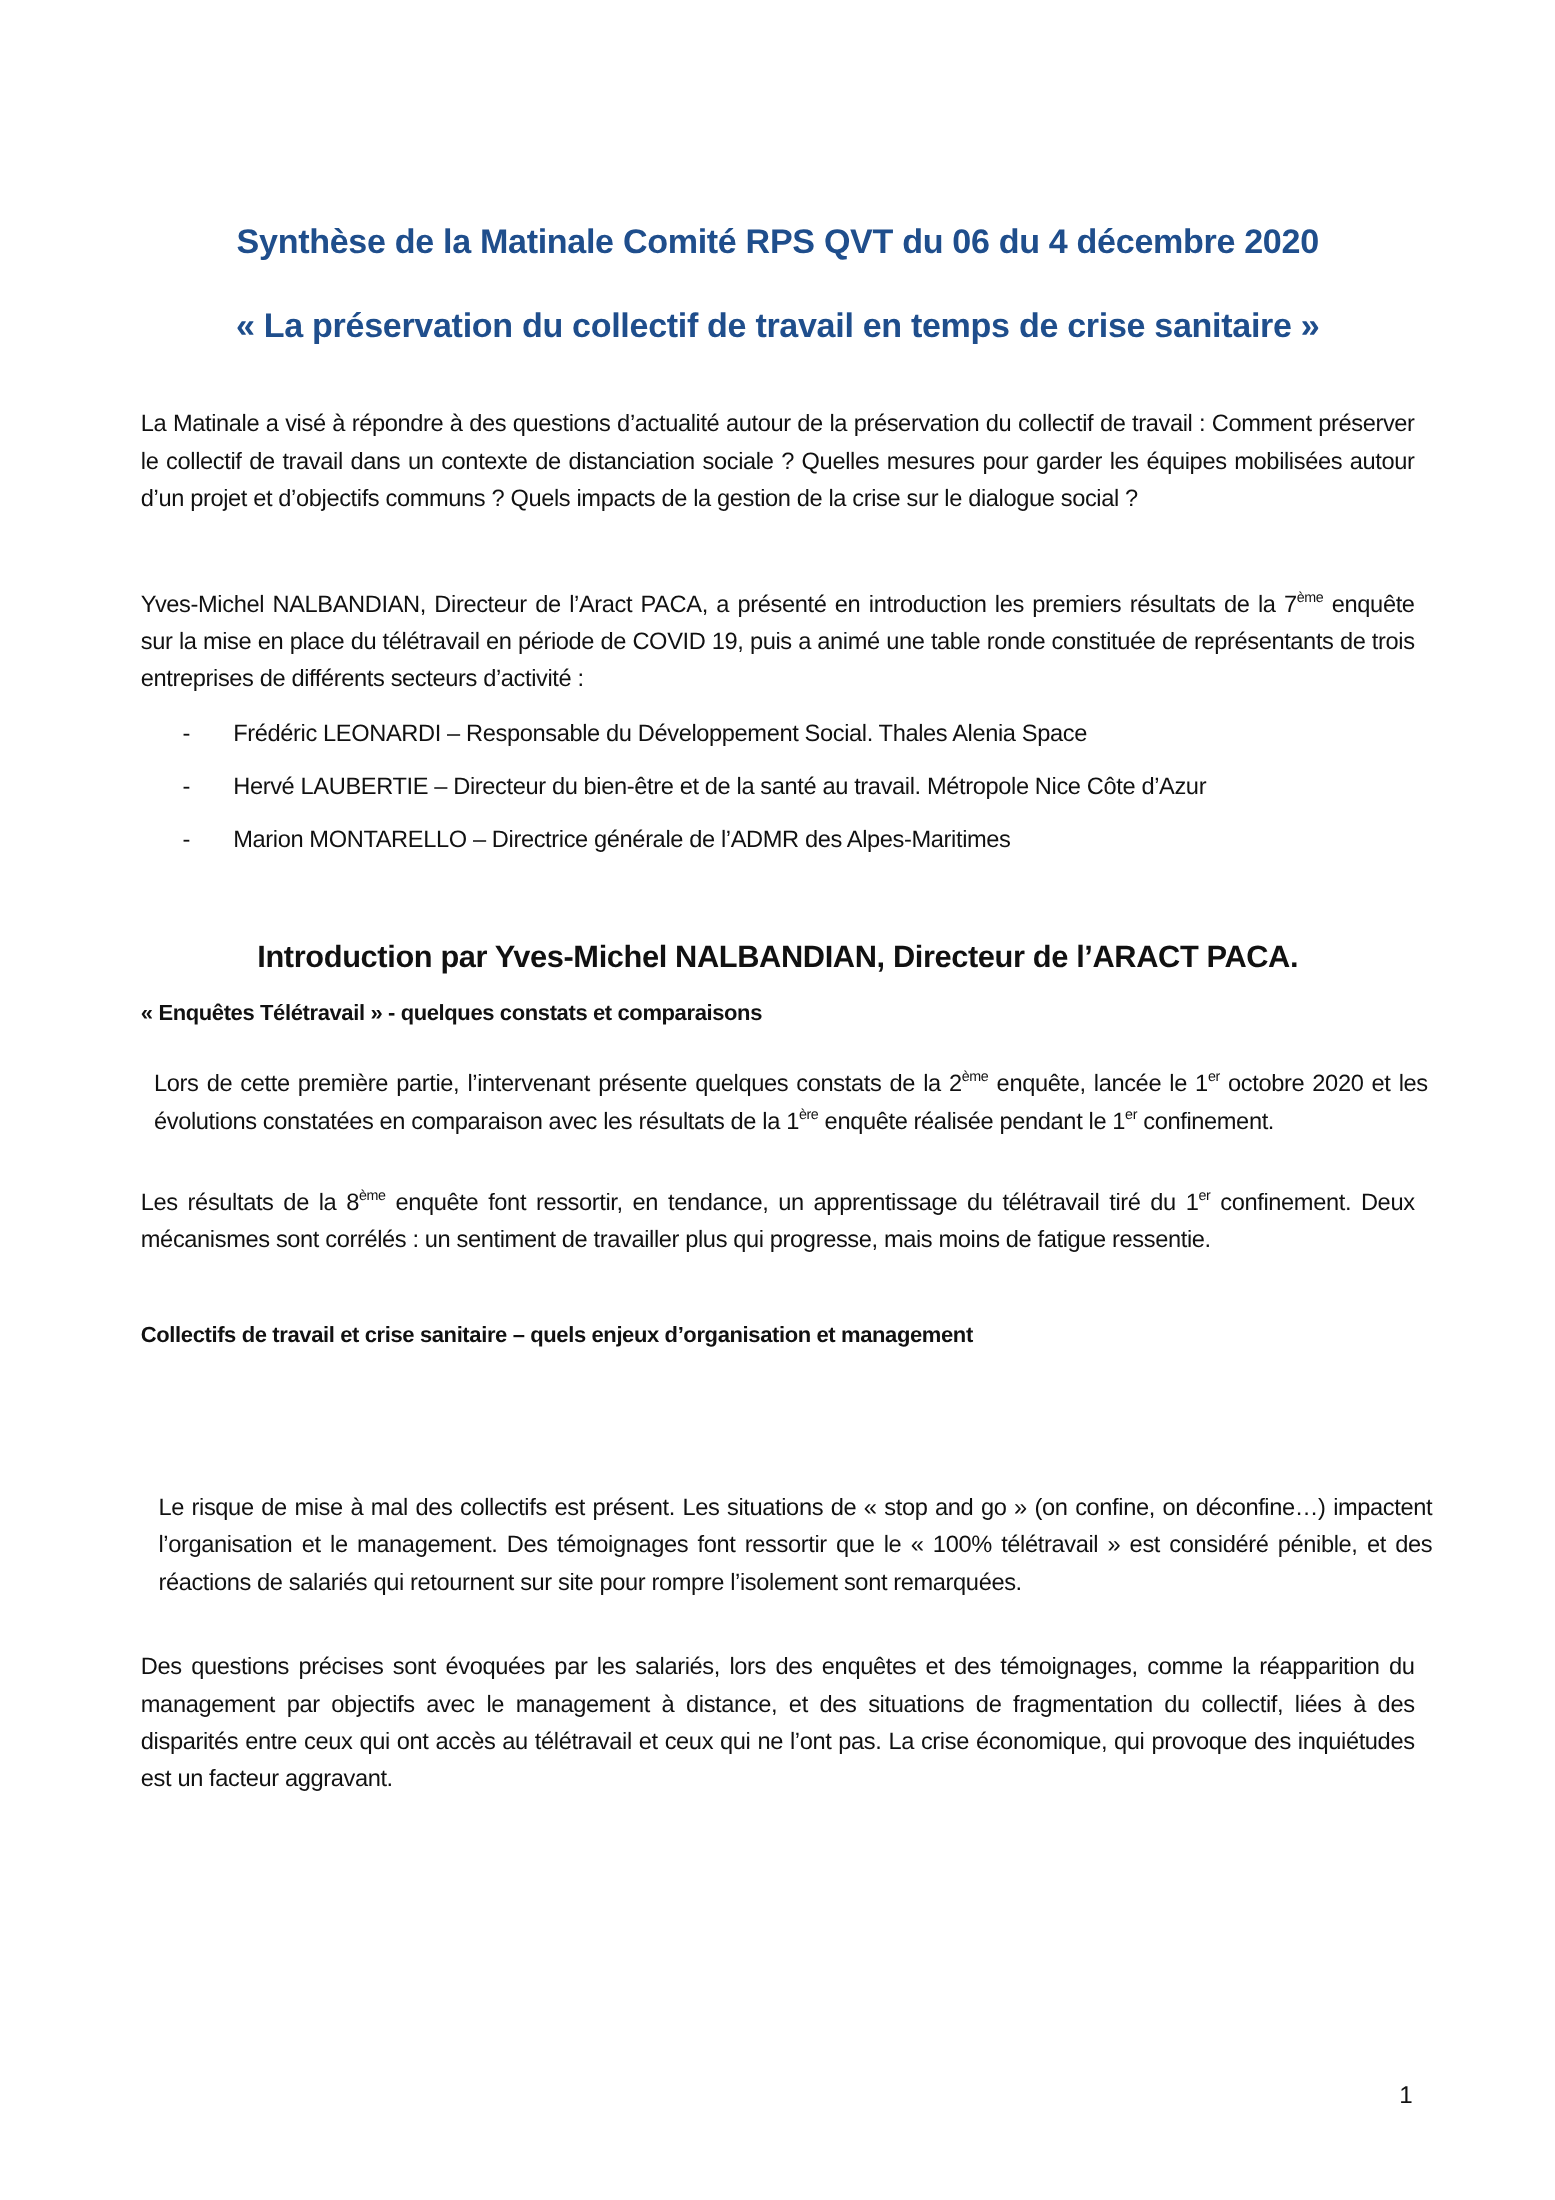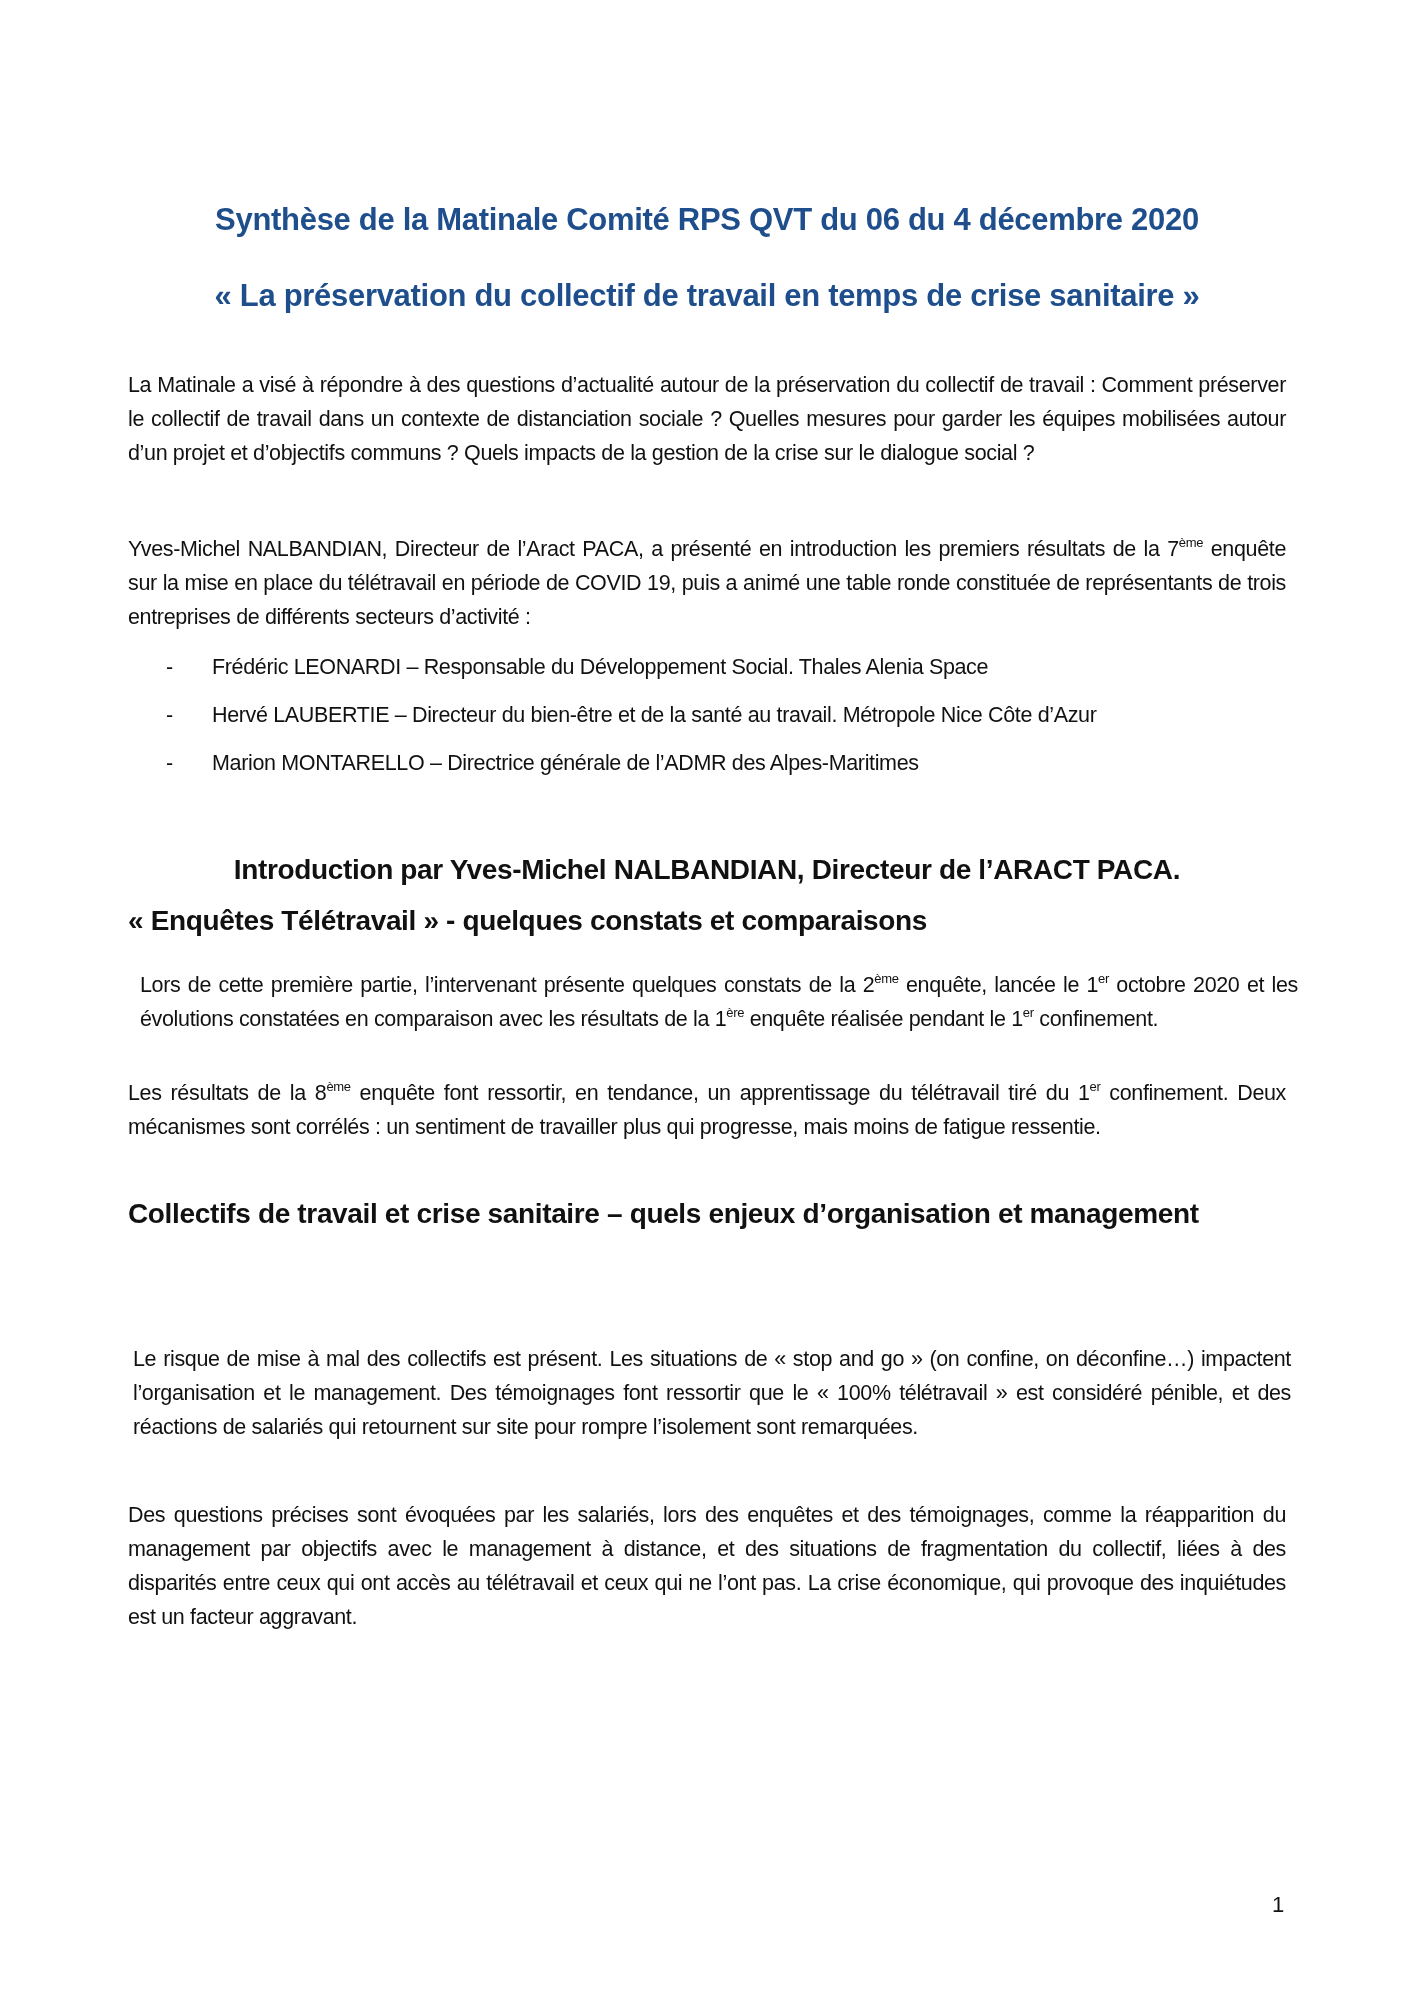--- a/index.html
+++ b/index.html
@@ -26,21 +26,21 @@
       position: relative; height: 48px; font-size: 21.5px; line-height: 34px;
       letter-spacing: -0.35px;
     }
     .bullets .dash { position: absolute; left: 38px; top: 0; }
     .bullets .txt { position: absolute; left: 84px; top: 0; white-space: nowrap; }
     .heading-center {
       position: absolute; left: 0; width: 1414px; text-align: center; top: 853px;
       font-weight: bold; font-size: 28px; line-height: 34px; letter-spacing: -0.35px;
     }
     .heading {
-      position: absolute; left: 128px; font-weight: bold; font-size: 28px;
+      position: absolute; left: 128px; font-weight: bold; font-size: 20px;
       line-height: 34px; letter-spacing: -0.35px; white-space: nowrap;
     }
     .page-number {
       position: absolute; left: 1272px; top: 1892px; font-size: 22px;
       font-family: "Liberation Sans", sans-serif;
     }
   </style>
 </head>
 <body>
 
@@ -72,19 +72,19 @@
 
   <div class="heading" style="top:904px;">« Enquêtes Télétravail » - quelques constats et comparaisons</div>
 
   <p class="para" style="top:956px; margin:12px;"><span>Lors de cette première partie, l’intervenant présente quelques constats de la 2</span><sup>ème</sup><span> enquête, lancée le 1</span><sup>er</sup><span> octobre 2020 et les évolutions constatées en comparaison avec les résultats de la 1</span><sup>ère</sup><span> enquête réalisée pendant le 1</span><sup>er</sup><span> confinement.</span></p>
 
   <p class="para" style="top:1076px; margin:0;"><span>Les résultats de la 8</span><sup>ème</sup><span> enquête font ressortir, en tendance, un apprentissage du télétravail tiré du 1</span><sup>er</sup><span> confinement. Deux mécanismes sont corrélés : un sentiment de travailler plus qui progresse, mais moins de fatigue ressentie.</span></p>
 
   <div class="heading" style="top:1197px;">Collectifs de travail et crise sanitaire – quels enjeux d’organisation et management</div>
 
 
-  <p class="para" style="top:1337px; margin:5px;">Le risque de mise à mal des collectifs est présent. Les situations de « stop and go » (on confine, on déconfine…) impactent l’organisation et le management. Des témoignages font ressortir que le « 100% télétravail » est considéré pénible, et des réactions de salariés qui retournent sur site pour rompre l’isolement sont remarquées.</p>
+  <p class="para" style="top:1337px; margin:16px;">Le risque de mise à mal des collectifs est présent. Les situations de « stop and go » (on confine, on déconfine…) impactent l’organisation et le management. Des témoignages font ressortir que le « 100% télétravail » est considéré pénible, et des réactions de salariés qui retournent sur site pour rompre l’isolement sont remarquées.</p>
 
   <p class="para" style="top:1498px; margin:0;">Des questions précises sont évoquées par les salariés, lors des enquêtes et des témoignages, comme la réapparition du management par objectifs avec le management à distance, et des situations de fragmentation du collectif, liées à des disparités entre ceux qui ont accès au télétravail et ceux qui ne l’ont pas. La crise économique, qui provoque des inquiétudes est un facteur aggravant.</p>
 
 
   <div class="page-number">1</div>
 </div>
 
 </body></html>

